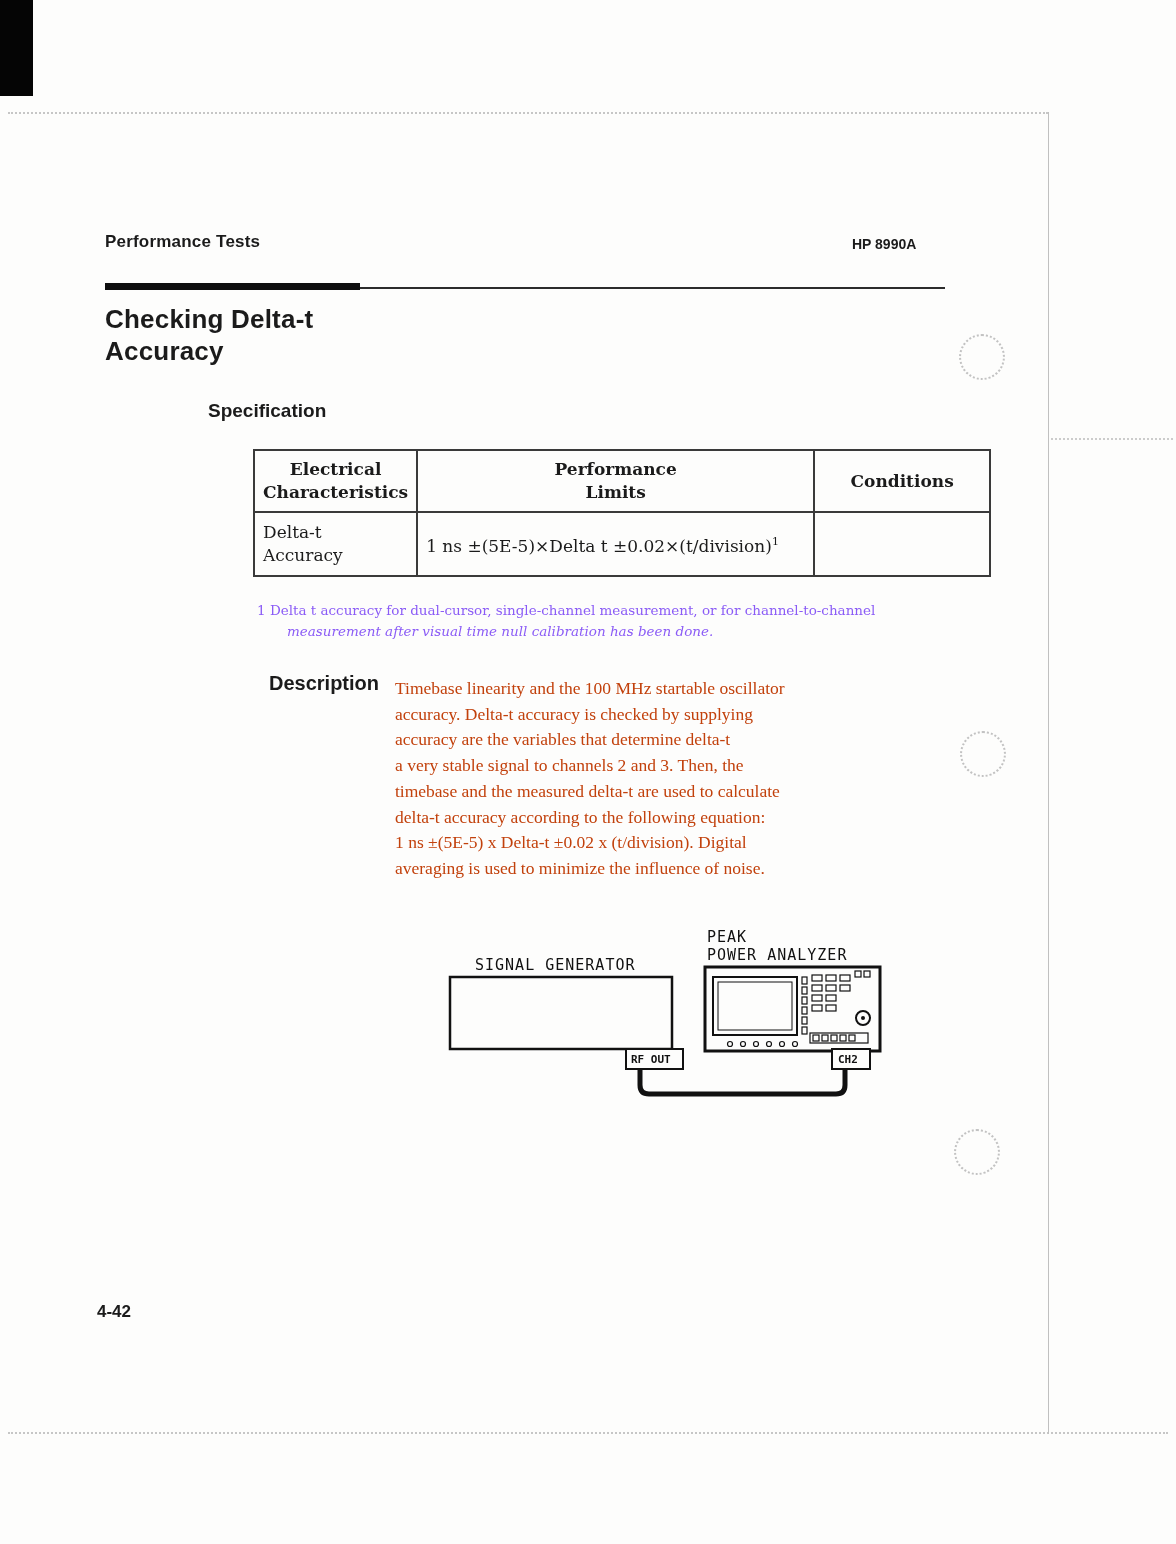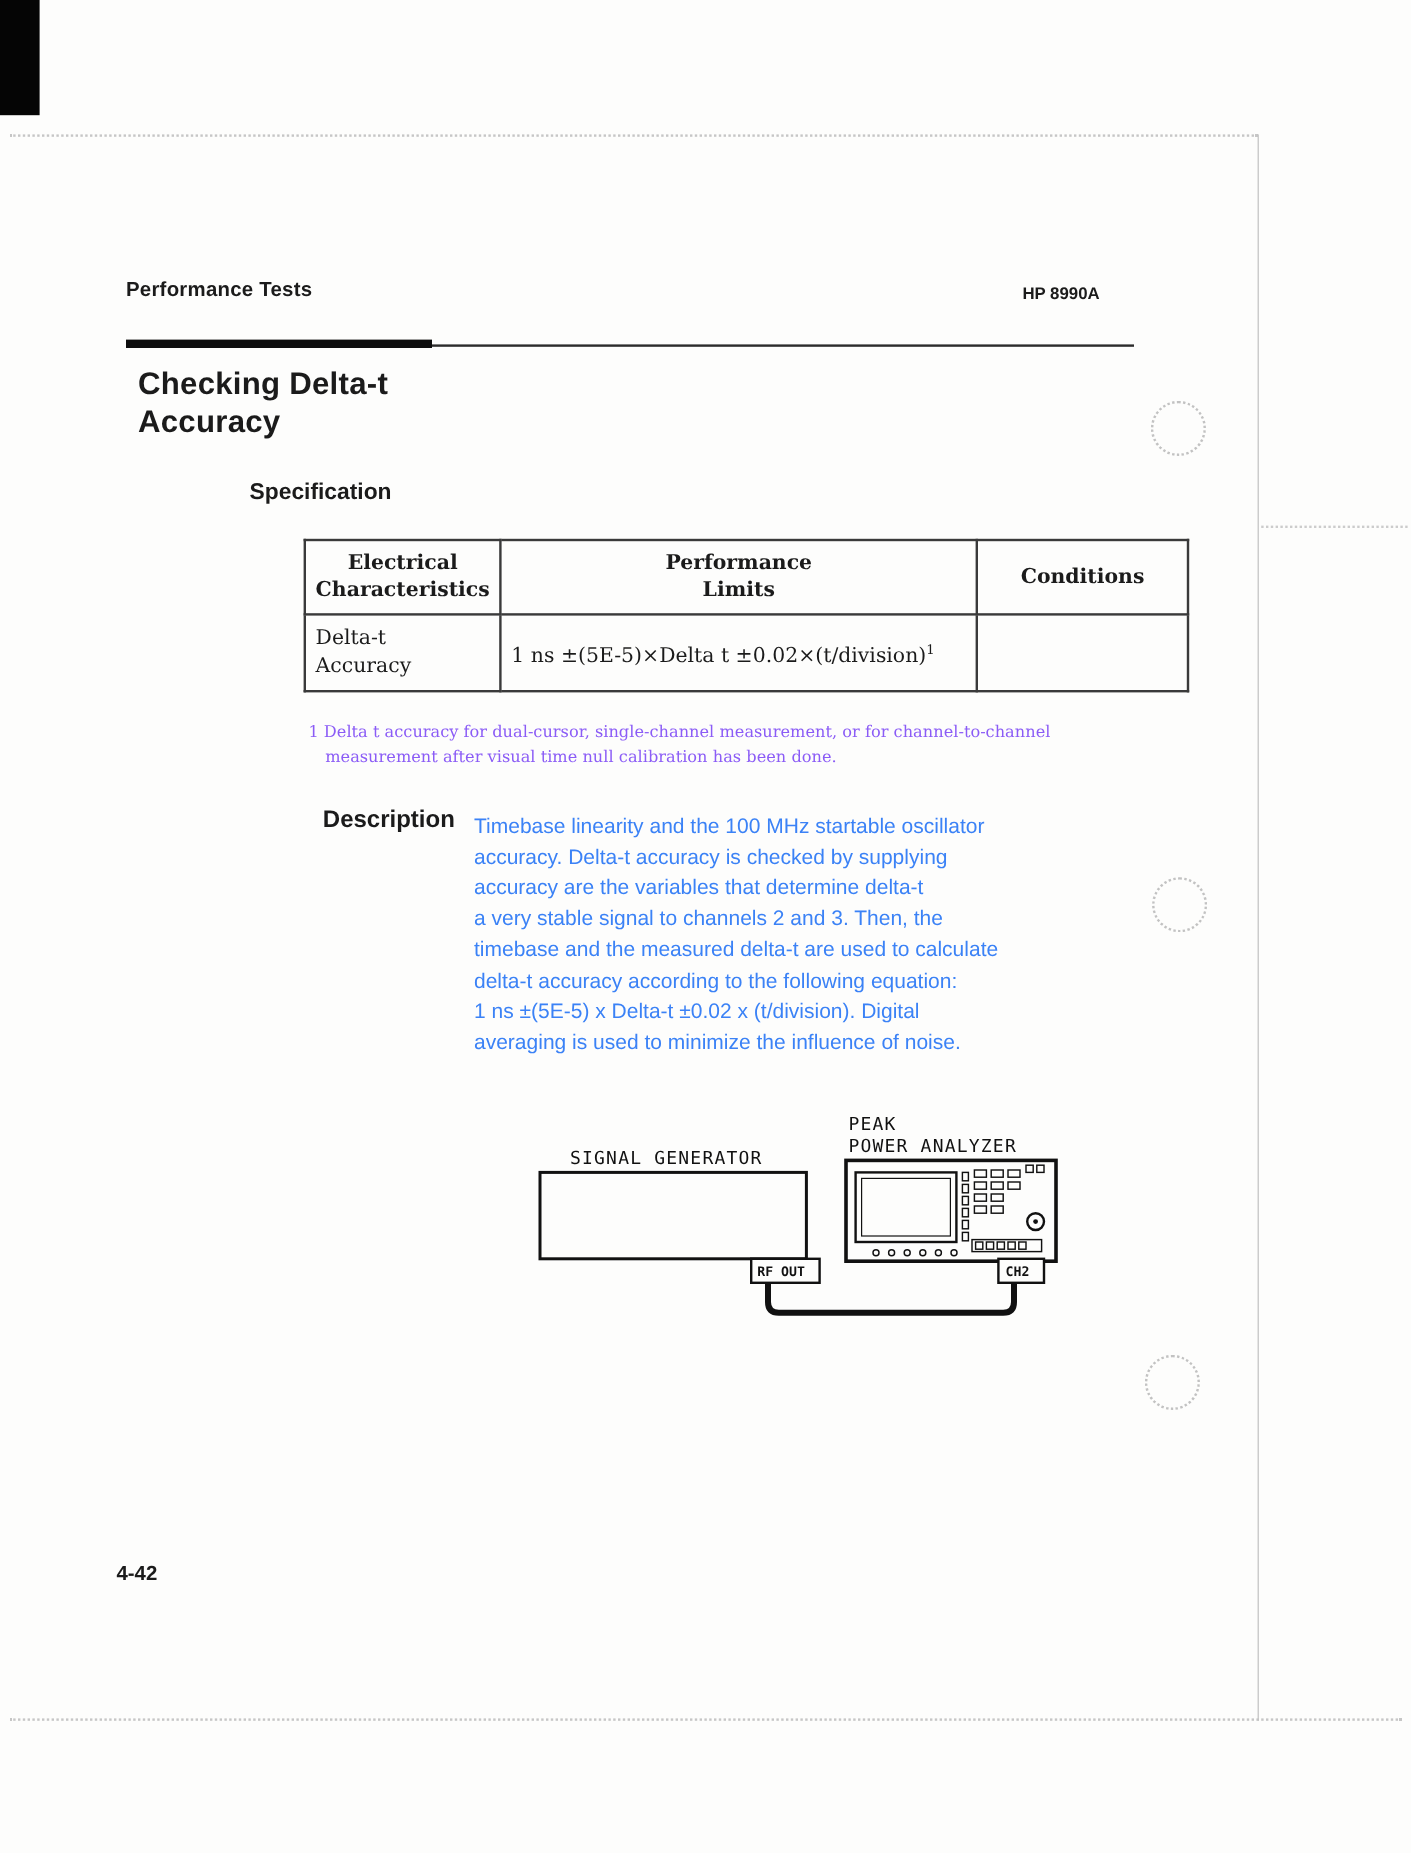--- a/index.html
+++ b/index.html
@@ -19,38 +19,38 @@
   .hole2 { left:960px; top:731px; }
   .hole3 { left:954px; top:1129px; }
 
   
   .hdr-left { position:absolute; left:105px; top:232px; font-size:17px; font-weight:bold; letter-spacing:.2px; }
   .hdr-right { position:absolute; left:852px; top:236px; font-size:14px; font-weight:bold; }
   .rule-thick { position:absolute; left:105px; top:283px; width:255px; height:7px; background:#0e0e0e; }
   .rule-thin { position:absolute; left:360px; top:287px; width:585px; height:2px; background:#2c2c2c; }
 
   
-  .title { position:absolute; left:105px; top:303px; font-size:26px; font-weight:bold; line-height:32px; letter-spacing:.2px;margin-left:10px; }
+  .title { position:absolute; left:105px; top:303px; font-size:26px; font-weight:bold; line-height:32px; letter-spacing:.2px; }
 
   
   .spec-heading { position:absolute; left:208px; top:400px; font-size:19px; font-weight:bold; }
   .spec-table { position:absolute; left:253px; top:449px; border-collapse:collapse; font-family:"DejaVu Serif", serif; }
   .spec-table td, .spec-table th { border:2px solid #3a3a3a; font-size:17px; vertical-align:middle; }
   .spec-table th { font-weight:bold; text-align:center; height:62px; padding:4px 8px; line-height:23px; }
   .spec-table td { height:64px; padding:4px 8px; line-height:23px; }
   .col1 { width:147px; }
   .col2 { width:397px; }
   .col3 { width:176px; }
   .footnote { position:absolute; left:257px; top:600px; font-family:"DejaVu Serif", serif; font-size:13.5px; line-height:21px; color:#8b5cf6; }
-  .footnote .fn2 { margin-left:14px; }
+  .footnote .fn2 { margin-left:30px;font-style:italic; }
   sup { font-size:11px; }
 
   
   .desc-heading { position:absolute; left:225px; top:672px; font-size:20px; font-weight:bold;margin-left:44px; }
-  .desc-body { position:absolute; left:395px; top:676px; width:560px; font-family:Liberation Sans, sans-serif; font-size:17.5px; line-height:25.7px; color:#3b82f6; }
+  .desc-body { position:absolute; left:395px; top:676px; width:560px; font-family:Liberation Serif, serif; font-size:17.5px; line-height:25.7px; color:#c2410c; }
 
   
   .figure-wrap { position:absolute; left:400px; top:925px; }
   .figlabel { font-family:"DejaVu Sans Mono", monospace; font-size:15px; fill:#111; letter-spacing:1px; }
   .figsmall { font-family:"DejaVu Sans Mono", monospace; font-size:11px; fill:#111; font-weight:bold; }
   .caption { position:absolute; left:398px; top:1112px; width:535px; text-align:center; font-size:17px; font-weight:bold; }
 
   
   .page-num { position:absolute; left:97px; top:1302px; font-size:17px; font-weight:bold; }
 </style>

